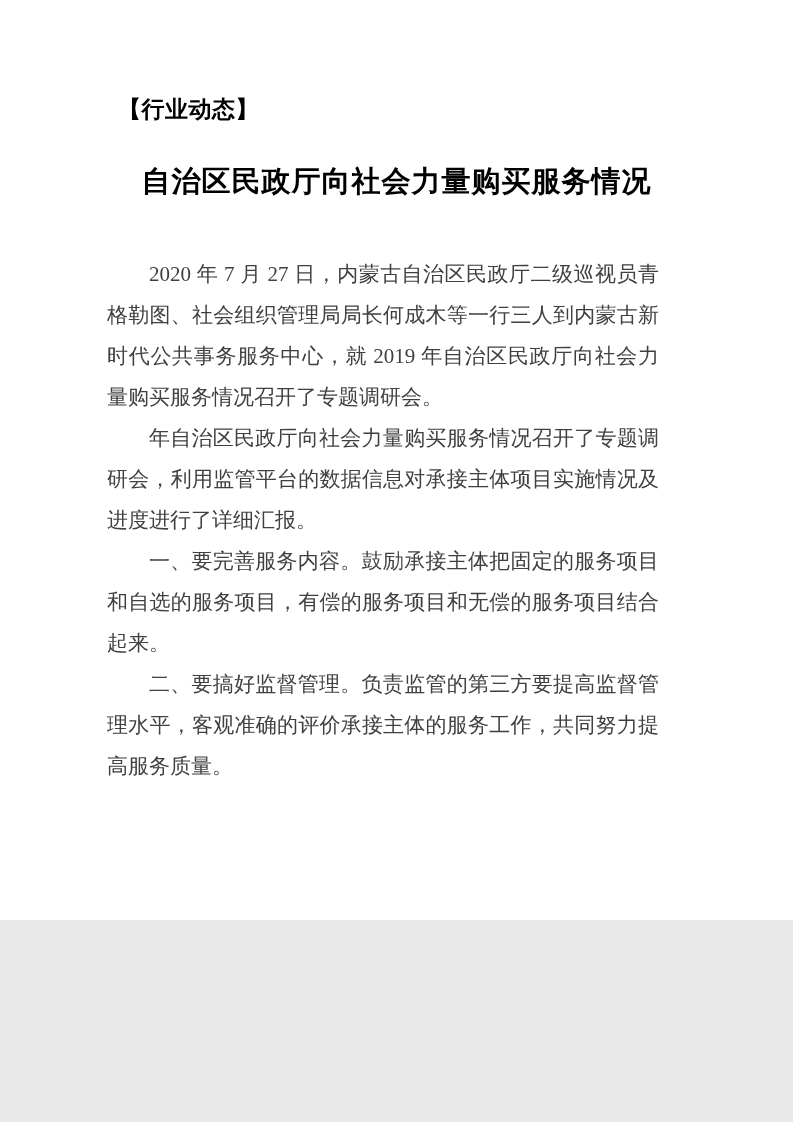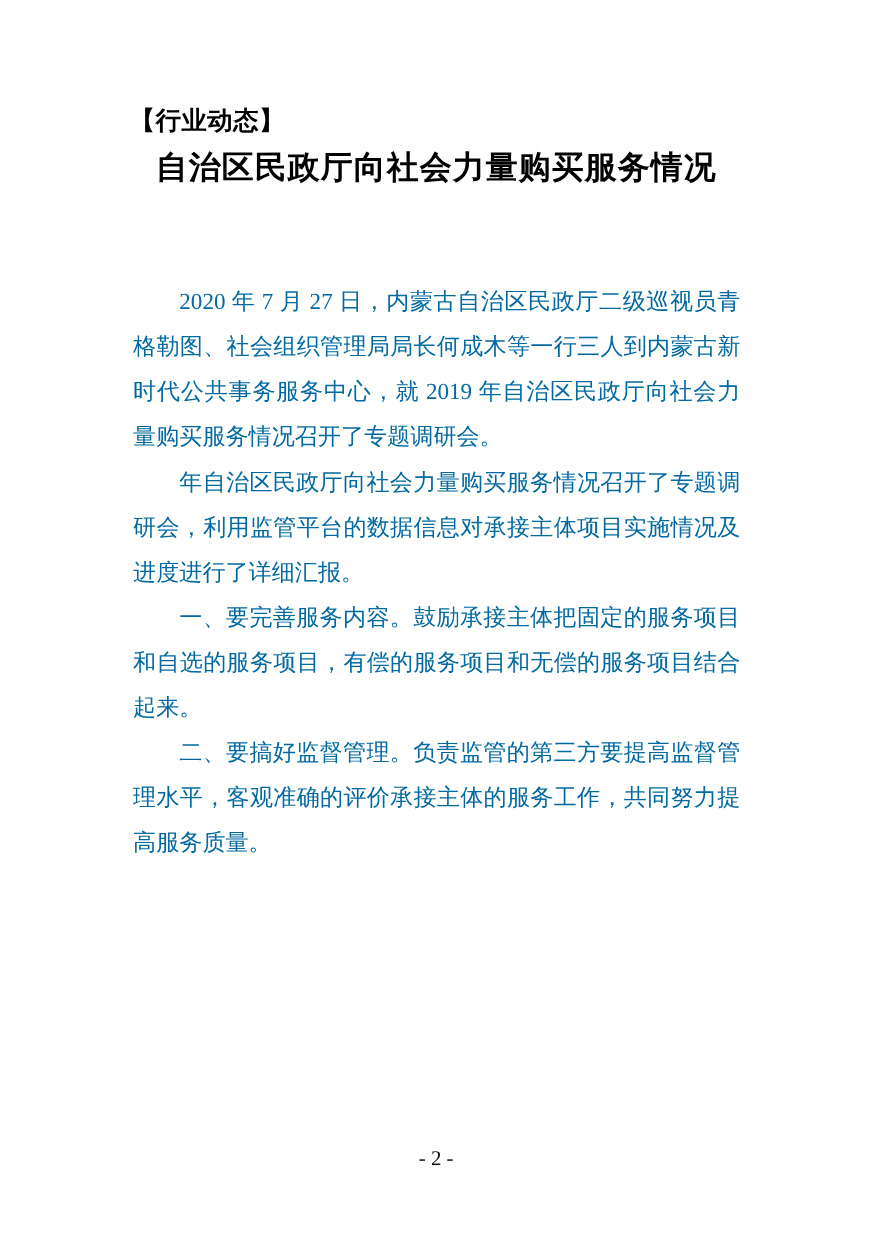--- a/index.html
+++ b/index.html
@@ -3,21 +3,21 @@
 <meta charset="utf-8">
 <style>
   html, body {
     margin: 0;
     padding: 0;
     background: #e9e9e9;
   }
   .page {
     position: relative;
     width: 793px;
-    height: 1122px;
+    height: 920px;
     margin: 0 auto;
     background: #ffffff;
     overflow: hidden;
     color: #1a1a1a;
     font-family: "Liberation Serif", "DejaVu Serif", serif;
   }
   .section-header {
     position: absolute;
     left: 118px;
     top: 94px;
@@ -25,41 +25,41 @@
     font-weight: 700;
     font-size: 23px;
     line-height: 30px;
     letter-spacing: 0.5px;
     color: #000000;
   }
   .doc-title {
     position: absolute;
     left: 0;
     right: 0;
-    top: 122px;
+    top: 150px;
     text-align: center;
     font-family: "Liberation Serif", "DejaVu Serif", serif;
     font-weight: 700;
     font-size: 29px;
     line-height: 62px;
     color: #000000;
     letter-spacing: 1px;
   }
   .doc-title .title-line {
     display: block;
   }
   .content {
     position: absolute;
-    left: 121px;
+    left: 107px;
     top: 254px;
     width: 552px;
     font-size: 21px;
     line-height: 41px;
     text-align: justify;
-    color: #0369a1;
+    color: #404040;
   }
   .content p {
     margin: 0;
     padding: 0;
     text-indent: 42px;
   }
   .page-number {
     position: absolute;
     left: 0;
     right: 0;

